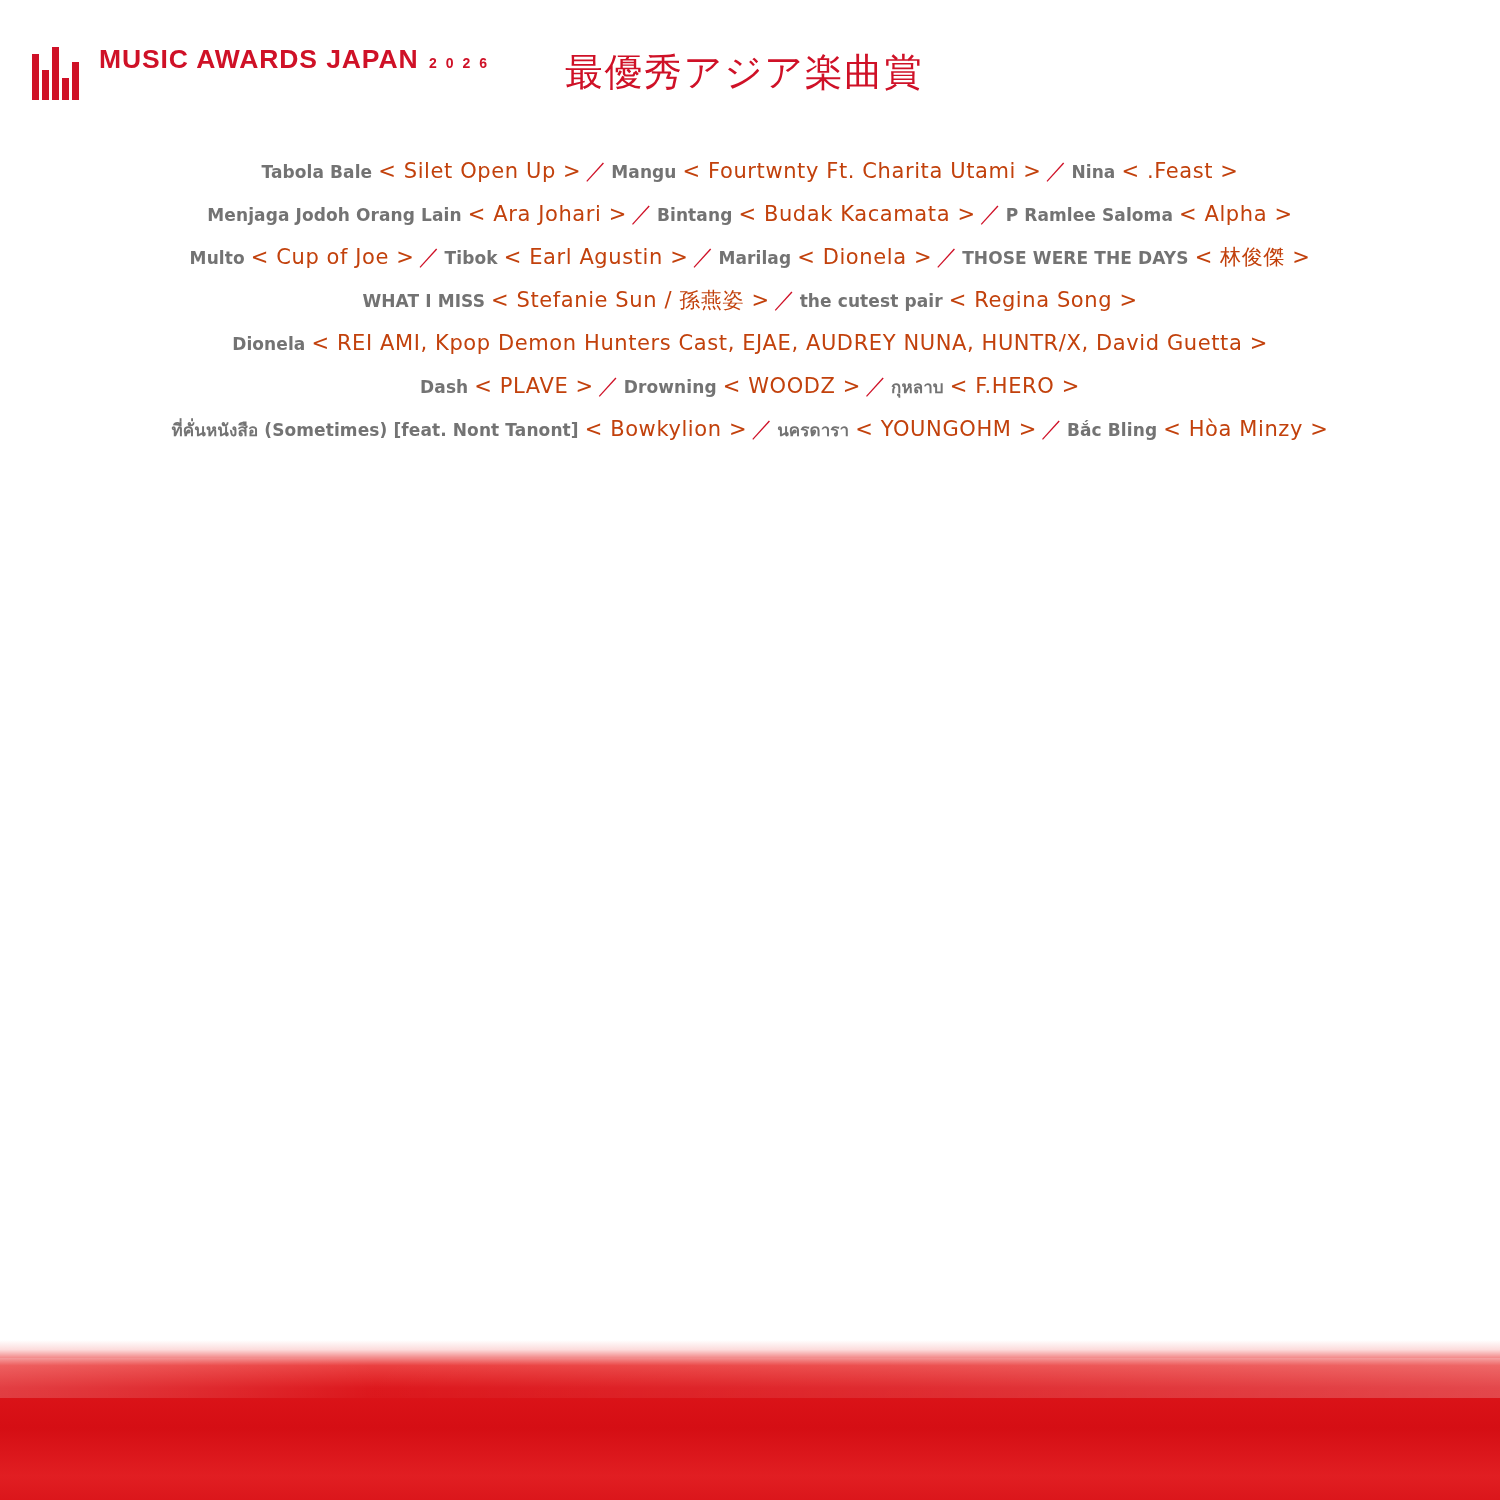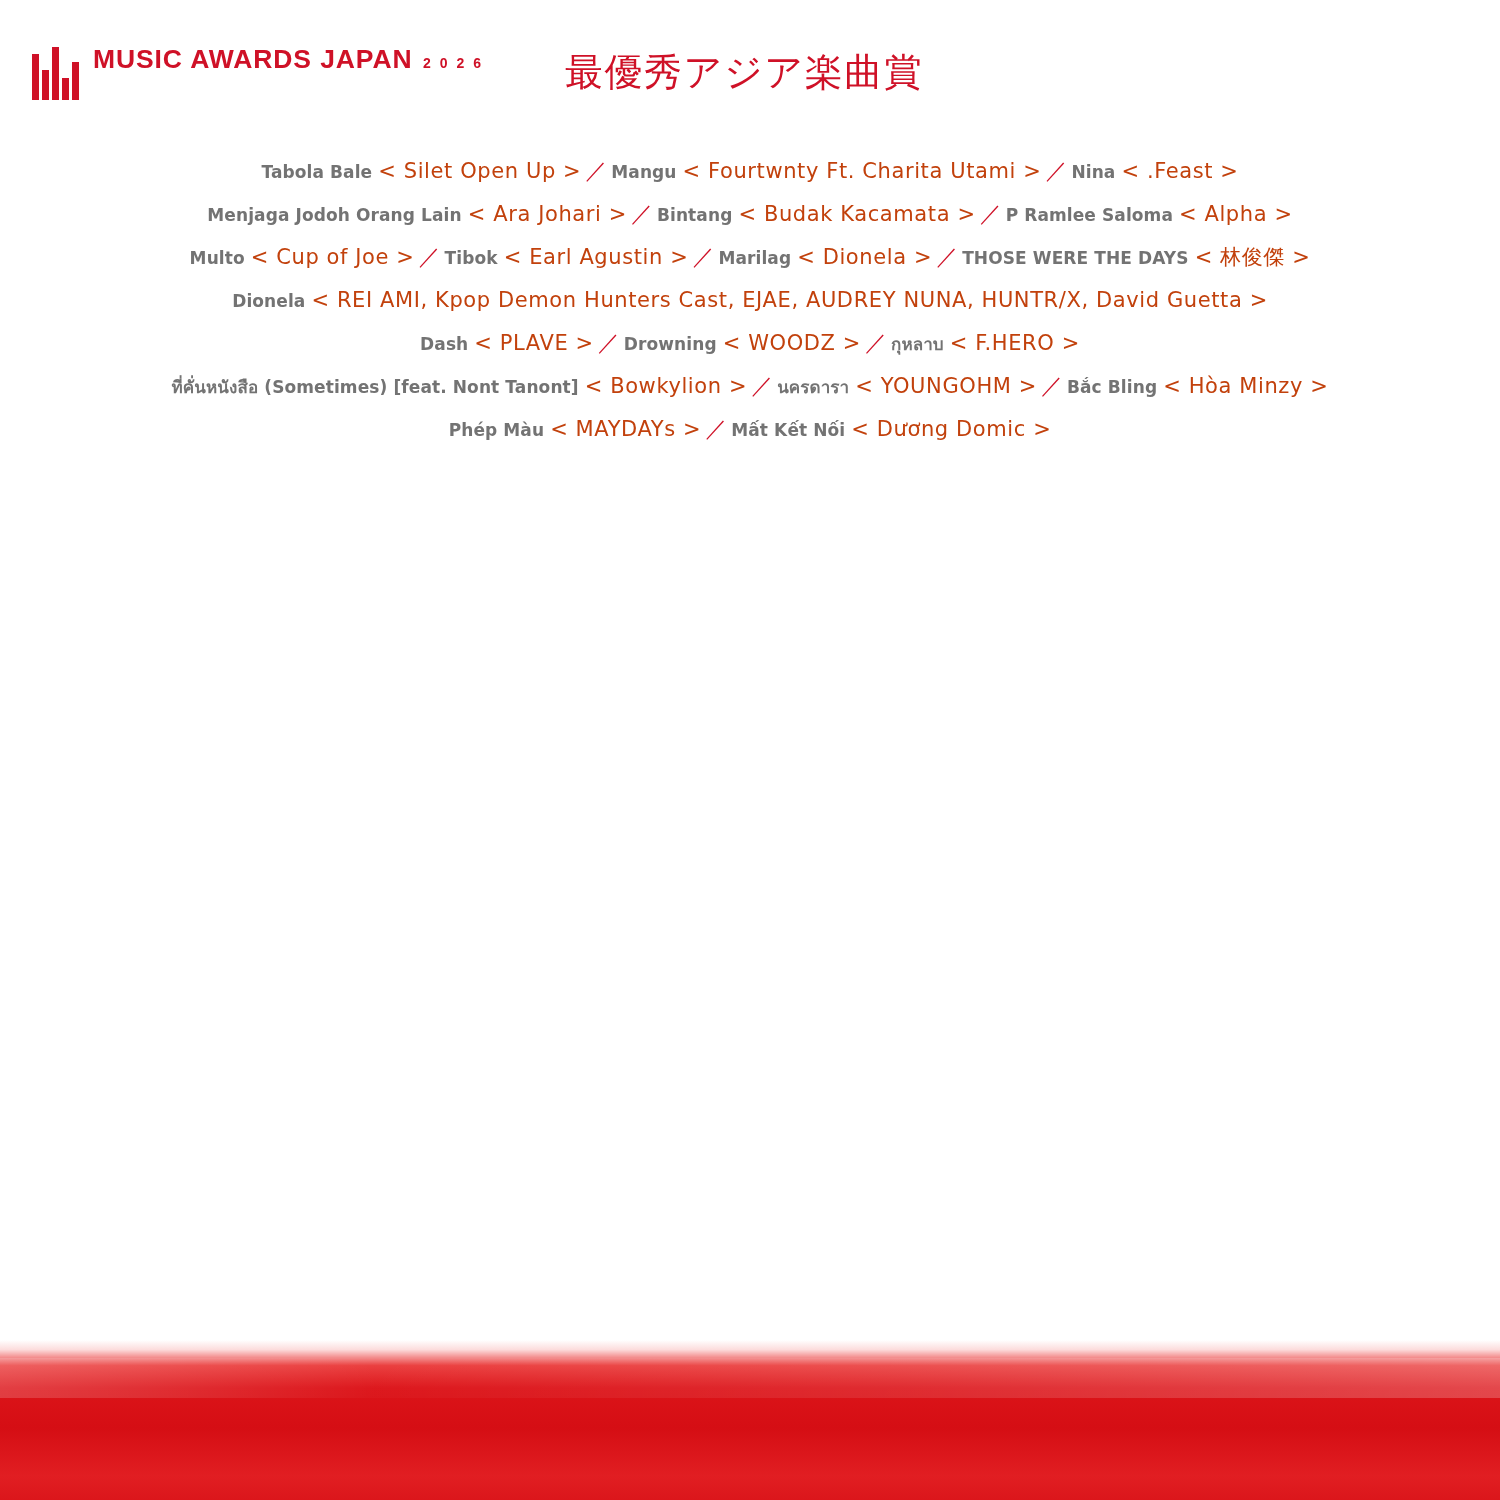--- a/index.html
+++ b/index.html
@@ -41,21 +41,21 @@
     display: block;
     width: 7px;
     background: #cf1127;
   }
   .logo-mark i:nth-child(1) { height: 46px; }
   .logo-mark i:nth-child(2) { height: 30px; }
   .logo-mark i:nth-child(3) { height: 53px; }
   .logo-mark i:nth-child(4) { height: 22px; }
   .logo-mark i:nth-child(5) { height: 38px; }
   .logo-text {
-    margin-left: 7px;
+    margin-left: 13px;
     padding-top: 2px;
   }
   .logo-title {
     font-size: 26.5px;
     font-weight: bold;
     letter-spacing: 0.9px;
     color: #cf1127;
     line-height: 1.05;
     white-space: nowrap;
   }
@@ -165,21 +165,21 @@
     </span>
   </div>
 
   <div class="award-title">最優秀アジア楽曲賞</div>
 </div>
 
 <div class="nominees">
     <div class="nominee-line"><span class="title">Tabola Bale</span><span class="sp">&nbsp;</span><span class="artist">&lt; Silet Open Up &gt;</span><span class="sep">／</span><span class="title">Mangu</span><span class="sp">&nbsp;</span><span class="artist">&lt; Fourtwnty Ft. Charita Utami &gt;</span><span class="sep">／</span><span class="title">Nina</span><span class="sp">&nbsp;</span><span class="artist">&lt; .Feast &gt;</span></div>
     <div class="nominee-line"><span class="title">Menjaga Jodoh Orang Lain</span><span class="sp">&nbsp;</span><span class="artist">&lt; Ara Johari &gt;</span><span class="sep">／</span><span class="title">Bintang</span><span class="sp">&nbsp;</span><span class="artist">&lt; Budak Kacamata &gt;</span><span class="sep">／</span><span class="title">P Ramlee Saloma</span><span class="sp">&nbsp;</span><span class="artist">&lt; Alpha &gt;</span></div>
     <div class="nominee-line"><span class="title">Multo</span><span class="sp">&nbsp;</span><span class="artist">&lt; Cup of Joe &gt;</span><span class="sep">／</span><span class="title">Tibok</span><span class="sp">&nbsp;</span><span class="artist">&lt; Earl Agustin &gt;</span><span class="sep">／</span><span class="title">Marilag</span><span class="sp">&nbsp;</span><span class="artist">&lt; Dionela &gt;</span><span class="sep">／</span><span class="title">THOSE WERE THE DAYS</span><span class="sp">&nbsp;</span><span class="artist">&lt; 林俊傑 &gt;</span></div>
+    <div class="nominee-line"><span class="title">WHAT I MISS</span><span class="sp">&nbsp;</span><span class="artist">&lt; Stefanie Sun / 孫燕姿 &gt;</span><span class="sep">／</span><span class="title">the cutest pair</span><span class="sp">&nbsp;</span><span class="artist">&lt; Regina Song &gt;</span></div>
     <div class="nominee-line"><span class="title">Dionela</span><span class="sp">&nbsp;</span><span class="artist">&lt; REI AMI, Kpop Demon Hunters Cast, EJAE, AUDREY NUNA, HUNTR/X, David Guetta &gt;</span></div>
     <div class="nominee-line"><span class="title">Dash</span><span class="sp">&nbsp;</span><span class="artist">&lt; PLAVE &gt;</span><span class="sep">／</span><span class="title">Drowning</span><span class="sp">&nbsp;</span><span class="artist">&lt; WOODZ &gt;</span><span class="sep">／</span><span class="title">กุหลาบ</span><span class="sp">&nbsp;</span><span class="artist">&lt; F.HERO &gt;</span></div>
     <div class="nominee-line"><span class="title">ที่คั่นหนังสือ (Sometimes) [feat. Nont Tanont]</span><span class="sp">&nbsp;</span><span class="artist">&lt; Bowkylion &gt;</span><span class="sep">／</span><span class="title">นครดารา</span><span class="sp">&nbsp;</span><span class="artist">&lt; YOUNGOHM &gt;</span><span class="sep">／</span><span class="title">Bắc Bling</span><span class="sp">&nbsp;</span><span class="artist">&lt; Hòa Minzy &gt;</span></div>
-    <div class="nominee-line"><span class="title">Phép Màu</span><span class="sp">&nbsp;</span><span class="artist">&lt; MAYDAYs &gt;</span><span class="sep">／</span><span class="title">Mất Kết Nối</span><span class="sp">&nbsp;</span><span class="artist">&lt; Dương Domic &gt;</span></div>
   </div>
 
 <div class="bottom-band">
   <div class="band-sheen"></div>
 </div>
 
 </body></html>

